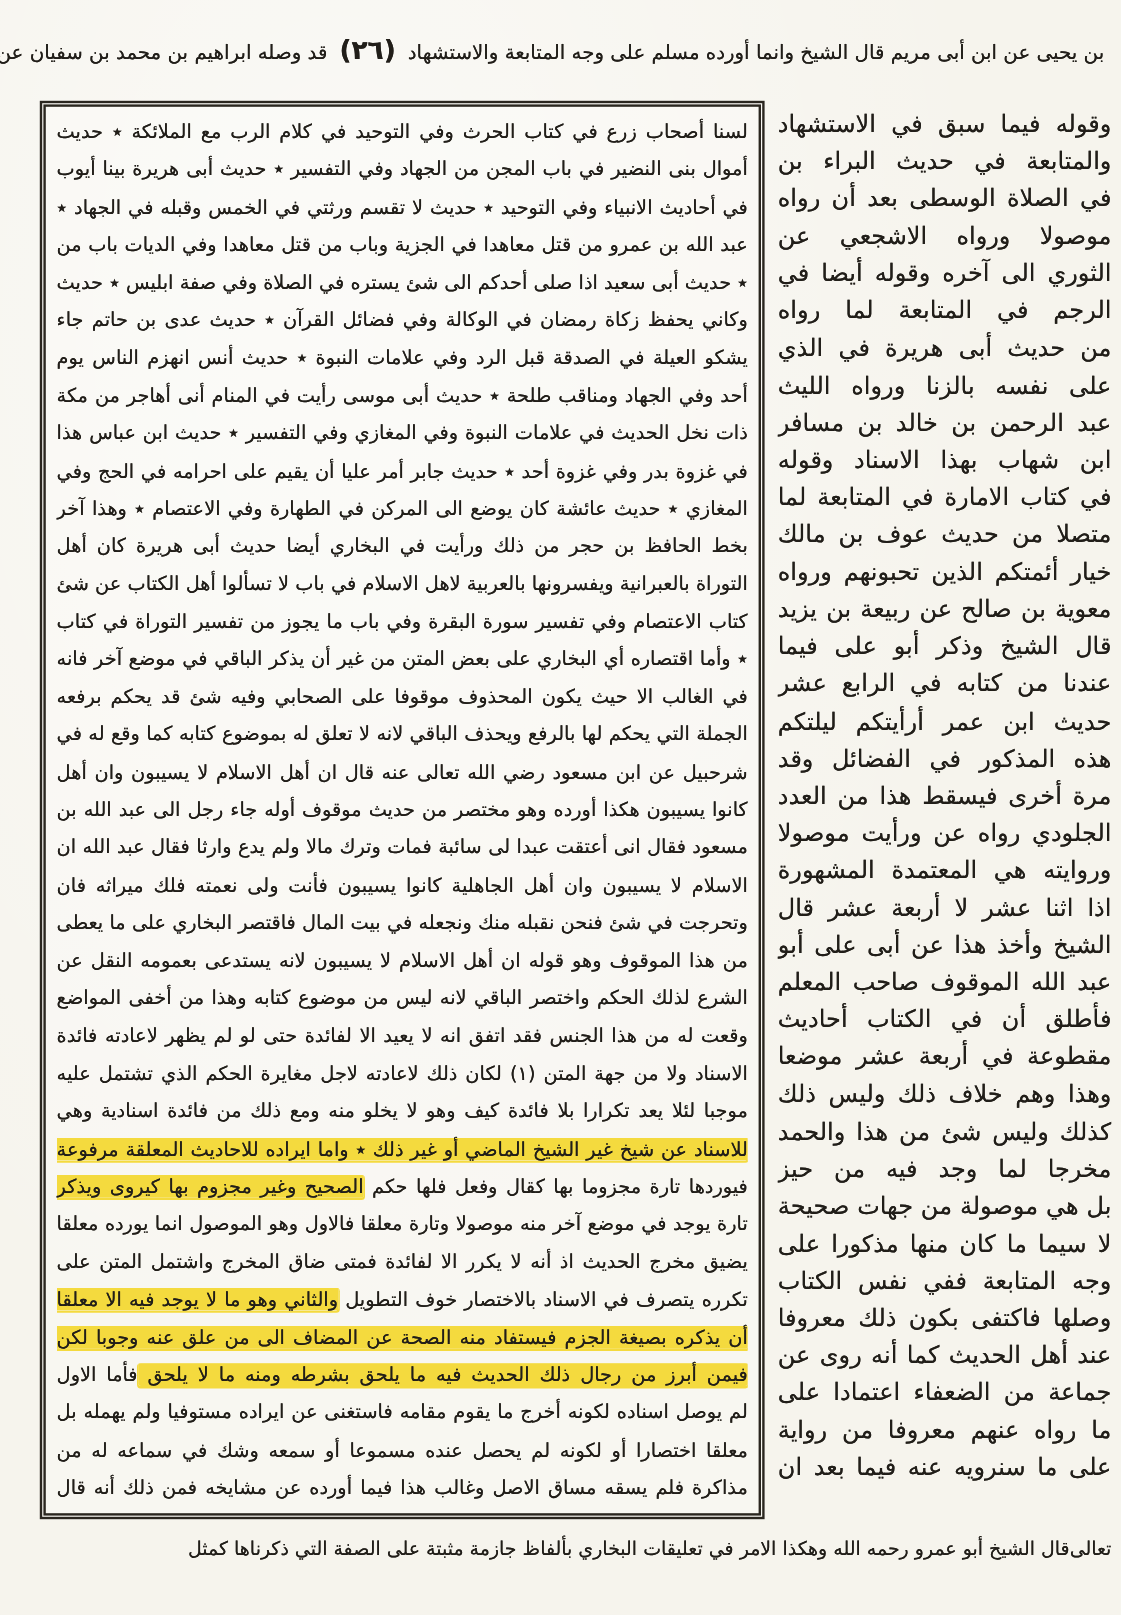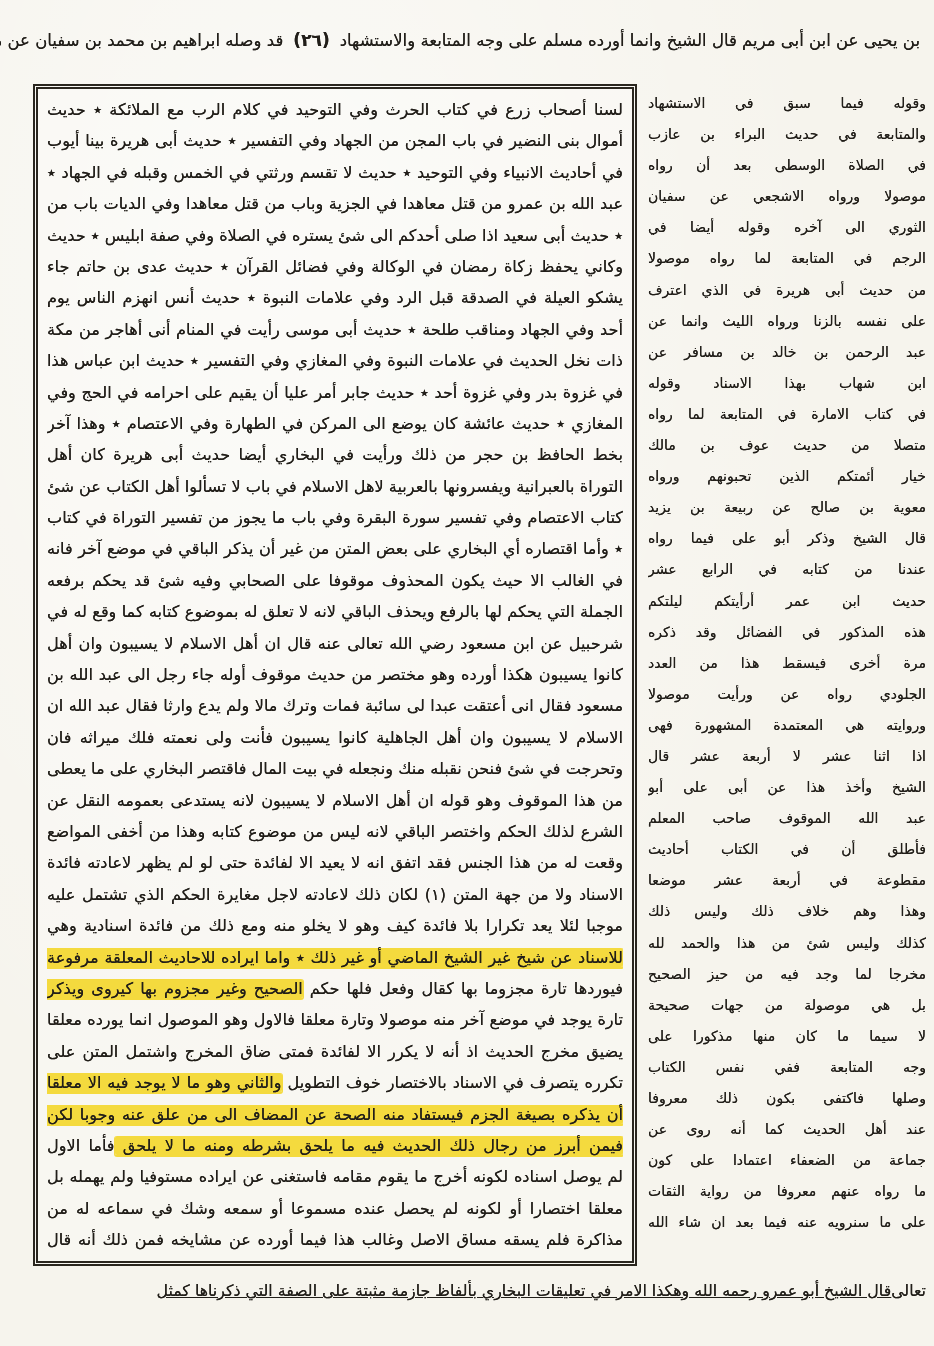--- a/index.html
+++ b/index.html
@@ -15,21 +15,21 @@
   }
   .ink{ text-shadow:0 0 .5px rgba(33,30,25,.9); }
 
   
   .header{
     position:absolute; top:30px; right:14px; left:22px; height:44px;
     direction:rtl; display:flex; justify-content:space-between; align-items:baseline;
     font-size:16.5px; white-space:nowrap;
   }
   .page-number{
-    font-weight:bold; font-size:17px; letter-spacing:1px; margin:0 10px;text-align:center;
+    font-weight:bold; font-size:22px; letter-spacing:1px; margin:0 10px;text-align:center;
   }
 
   
   .main-frame{
     position:absolute; top:84px; left:33px; width:604px; height:1182px;
     box-sizing:border-box;
     border:5px double #2a261f;
     padding:5px 9px 0 9px;
     background:rgba(255,255,255,.25);
   }
@@ -44,32 +44,32 @@
     border-radius:2px;
     box-shadow:0 1px 0 1px var(--hl,#f4da3e);
   }
 
   
   .margin-col{
     position:absolute; top:88px; left:648px; width:278px; height:1184px;
     direction:rtl;
   }
   .mline{
-    font-size:14px; line-height:31.1px; height:31.1px;
+    font-size:20px; line-height:31.1px; height:31.1px;
     text-align:justify; text-align-last:justify;
     overflow:hidden;
   }
 
   
   .footer{
     position:absolute; top:1281px; right:8px; left:22px; height:34px;
     direction:rtl; display:flex; justify-content:space-between; align-items:baseline;
     font-size:15.8px; white-space:nowrap;
   }
-  .footer .mid{ margin-left:190px;text-decoration:underline; }
+  .footer .mid{ margin-left:190px; }
 </style>
 </head>
 <body style="--hl: #f4da3e;">
 
 <div class="header ink">
   <span>بن يحيى عن ابن أبى مريم قال الشيخ وانما أورده مسلم على وجه المتابعة والاستشهاد</span>
   <span class="page-number">(٢٦)</span>
   <span>قد وصله ابراهيم بن محمد بن سفيان عن محمد</span>
 </div>
 

